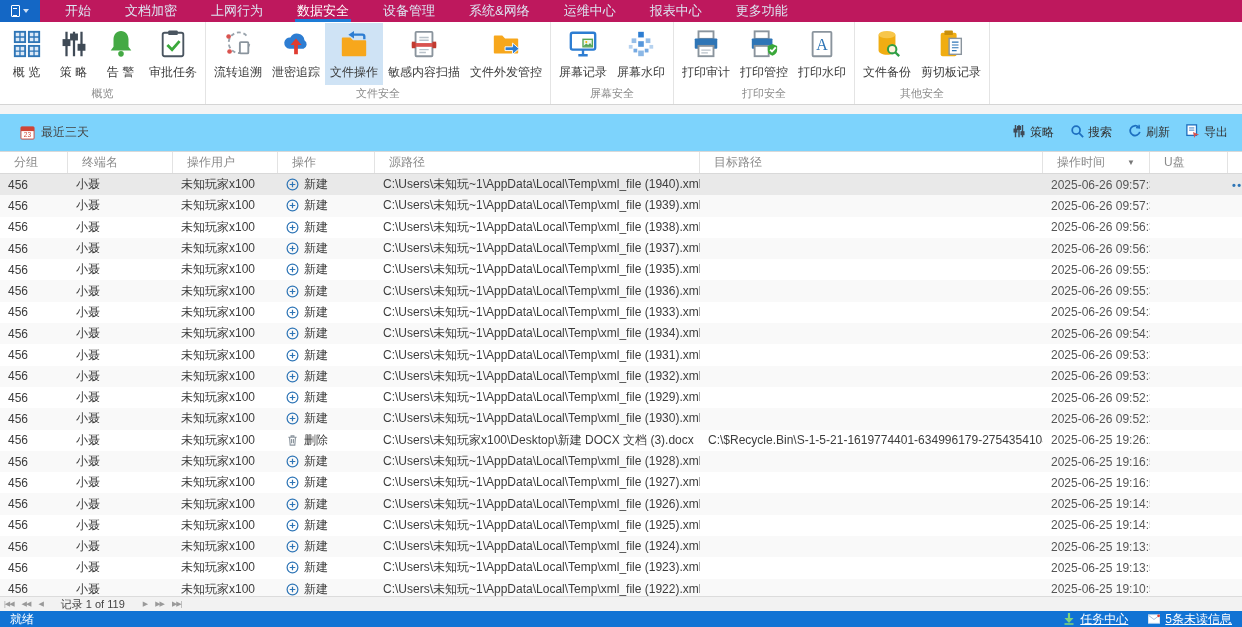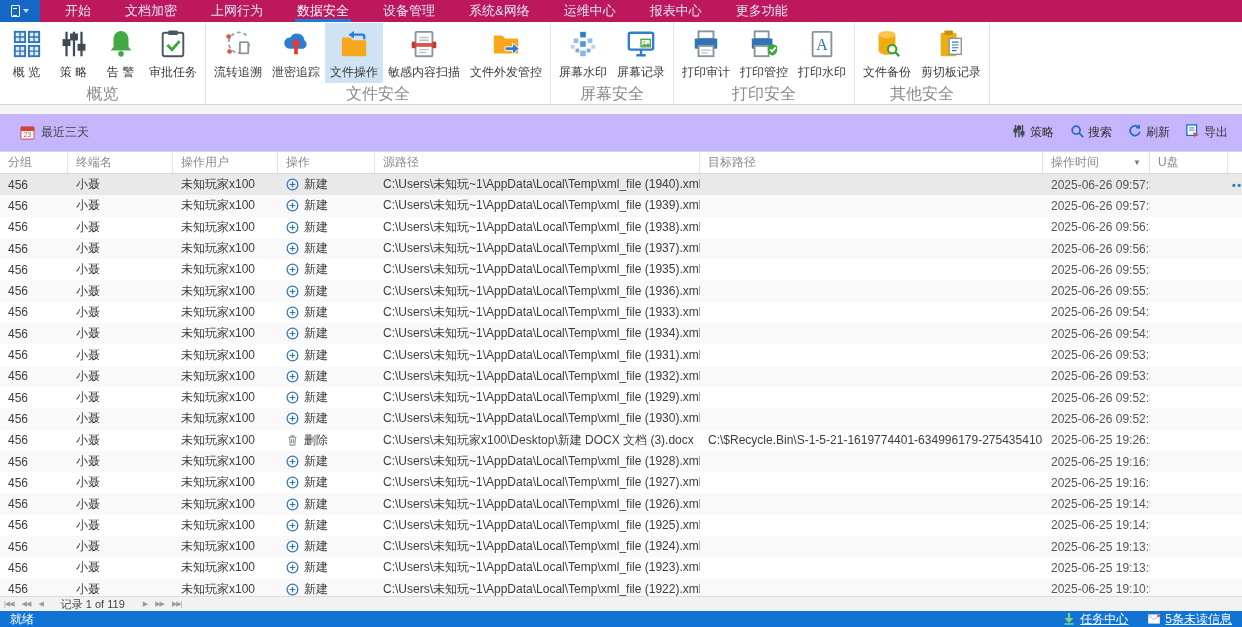--- a/index.html
+++ b/index.html
@@ -19,34 +19,34 @@
 
   
   .ribbon { height:83px; background:#fff; border-bottom:1px solid #d5d5d5; display:flex; align-items:stretch; }
   .rgroup { display:flex; flex-direction:column; border-right:1px solid #e4e4e4; padding:1px 3px 0; }
   .rbtns { display:flex; flex:1; align-items:stretch; }
   .rbtn { display:flex; flex-direction:column; align-items:center; justify-content:flex-start; min-width:47px; padding:5px 5px 2px; gap:4px; cursor:pointer; }
   .rbtn.active { background:#cfe3f5; }
   .ricon { height:32px; display:flex; align-items:center; justify-content:center; }
   .ricon svg { width:30px; height:30px; }
   .rlabel { font-size:12px; color:#3a3a3a; white-space:nowrap; }
-  .rgl { text-align:center; font-size:16px; color:#8a8a8a; padding:1px 6px 3px; white-space:nowrap; }
+  .rgl { text-align:center; font-size:11px; color:#8a8a8a; padding:1px 6px 3px; white-space:nowrap; }
 
   
   .strip { height:9px; background:#f4f4f4; }
-  .filterbar { height:37px; background:#c4b5fd; display:flex; align-items:center; padding:0 14px 0 20px; }
+  .filterbar { height:37px; background:#7dd3fc; display:flex; align-items:center; padding:0 14px 0 20px; }
   .datebtn { display:flex; align-items:center; gap:6px; font-size:12px; color:#444; cursor:pointer; }
   .spacer { flex:1; }
   .fact { display:flex; align-items:flex-start; gap:4px; font-size:12px; color:#333; margin-left:16px; cursor:pointer; }
   .fact svg { width:14px; height:14px; }
 
   
   .thead, .trow { display:grid; grid-template-columns:68px 105px 105px 97px 325px 343px 107px 78px 1fr; }
   .thead { height:23px; border-top:1px solid #d9d9d9; border-bottom:1px solid #d9d9d9; background:#fff; }
-  .th { display:flex; align-items:center; padding:0 8px; font-size:12px; color:#8b8b8b; border-right:1px solid #e3e3e3; white-space:nowrap; overflow:hidden; }
+  .th { display:flex; align-items:center; padding:0 14px; font-size:12px; color:#8b8b8b; border-right:1px solid #e3e3e3; white-space:nowrap; overflow:hidden; }
   .th:last-child { border-right:none; }
   .th .tri { margin-left:auto; font-size:8px; color:#777; cursor:pointer; }
   .tbody { height:422px; overflow:hidden; }
   .trow { height:21.3px; align-items:center; cursor:default; }
   .trow.alt { background:#f9f9f9; }
   .trow.sel { background:#e9e9e9; }
   .td { padding:0 8px; font-size:12px; color:#3d3d3d; white-space:nowrap; overflow:hidden; }
   .c-op { display:flex; align-items:center; gap:5px; }
   .op-ic { display:inline-flex; }
   .op-ic svg { width:13px; height:13px; }
@@ -193,45 +193,45 @@
         <span class="rlabel">文件外发管控</span>
       </div>
     </div>
     <div class="rgl">文件安全</div>
   </div>
 
   <div class="rgroup">
     <div class="rbtns">
       <div class="rbtn">
         <span class="ricon">
+          <svg viewBox="0 0 32 32" fill="none">
+              <rect x="3" y="4" width="26" height="18" rx="2" stroke="#2d7dd2" stroke-width="2.5"></rect>
+              <path d="M11 28h10M16 22v6" stroke="#2d7dd2" stroke-width="2.5"></path>
+              <rect x="16" y="11" width="10" height="8" fill="#eef6ee" stroke="#57a657" stroke-width="1.5"></rect>
+              <circle cx="19.5" cy="13.8" r="1.1" fill="#f0b000"></circle>
+              <path d="M16.5 18l3-2.5 2 1.5 2-2 2.5 3z" fill="#57a657"></path>
+            </svg>
+        </span>
+        <span class="rlabel">屏幕记录</span>
+      </div>
+      <div class="rbtn">
+        <span class="ricon">
           <svg viewBox="0 0 32 32" fill="#2d7dd2">
               <rect x="13" y="3" width="6" height="6"></rect>
               <rect x="6" y="10" width="5" height="5" opacity=".5"></rect>
               <rect x="21" y="10" width="5" height="5" opacity=".5"></rect>
               <rect x="13" y="13" width="6" height="6" opacity=".8"></rect>
               <rect x="3" y="17" width="4" height="4" opacity=".35"></rect>
               <rect x="25" y="17" width="4" height="4" opacity=".35"></rect>
               <rect x="8" y="21" width="4" height="4" opacity=".65"></rect>
               <rect x="20" y="21" width="4" height="4" opacity=".65"></rect>
               <rect x="13" y="23" width="6" height="6" opacity=".55"></rect>
             </svg>
         </span>
         <span class="rlabel">屏幕水印</span>
-      </div>
-      <div class="rbtn">
-        <span class="ricon">
-          <svg viewBox="0 0 32 32" fill="none">
-              <rect x="3" y="4" width="26" height="18" rx="2" stroke="#2d7dd2" stroke-width="2.5"></rect>
-              <path d="M11 28h10M16 22v6" stroke="#2d7dd2" stroke-width="2.5"></path>
-              <rect x="16" y="11" width="10" height="8" fill="#eef6ee" stroke="#57a657" stroke-width="1.5"></rect>
-              <circle cx="19.5" cy="13.8" r="1.1" fill="#f0b000"></circle>
-              <path d="M16.5 18l3-2.5 2 1.5 2-2 2.5 3z" fill="#57a657"></path>
-            </svg>
-        </span>
-        <span class="rlabel">屏幕记录</span>
       </div>
     </div>
     <div class="rgl">屏幕安全</div>
   </div>
 
   <div class="rgroup">
     <div class="rbtns">
       <div class="rbtn">
         <span class="ricon">
           <svg viewBox="0 0 32 32">

